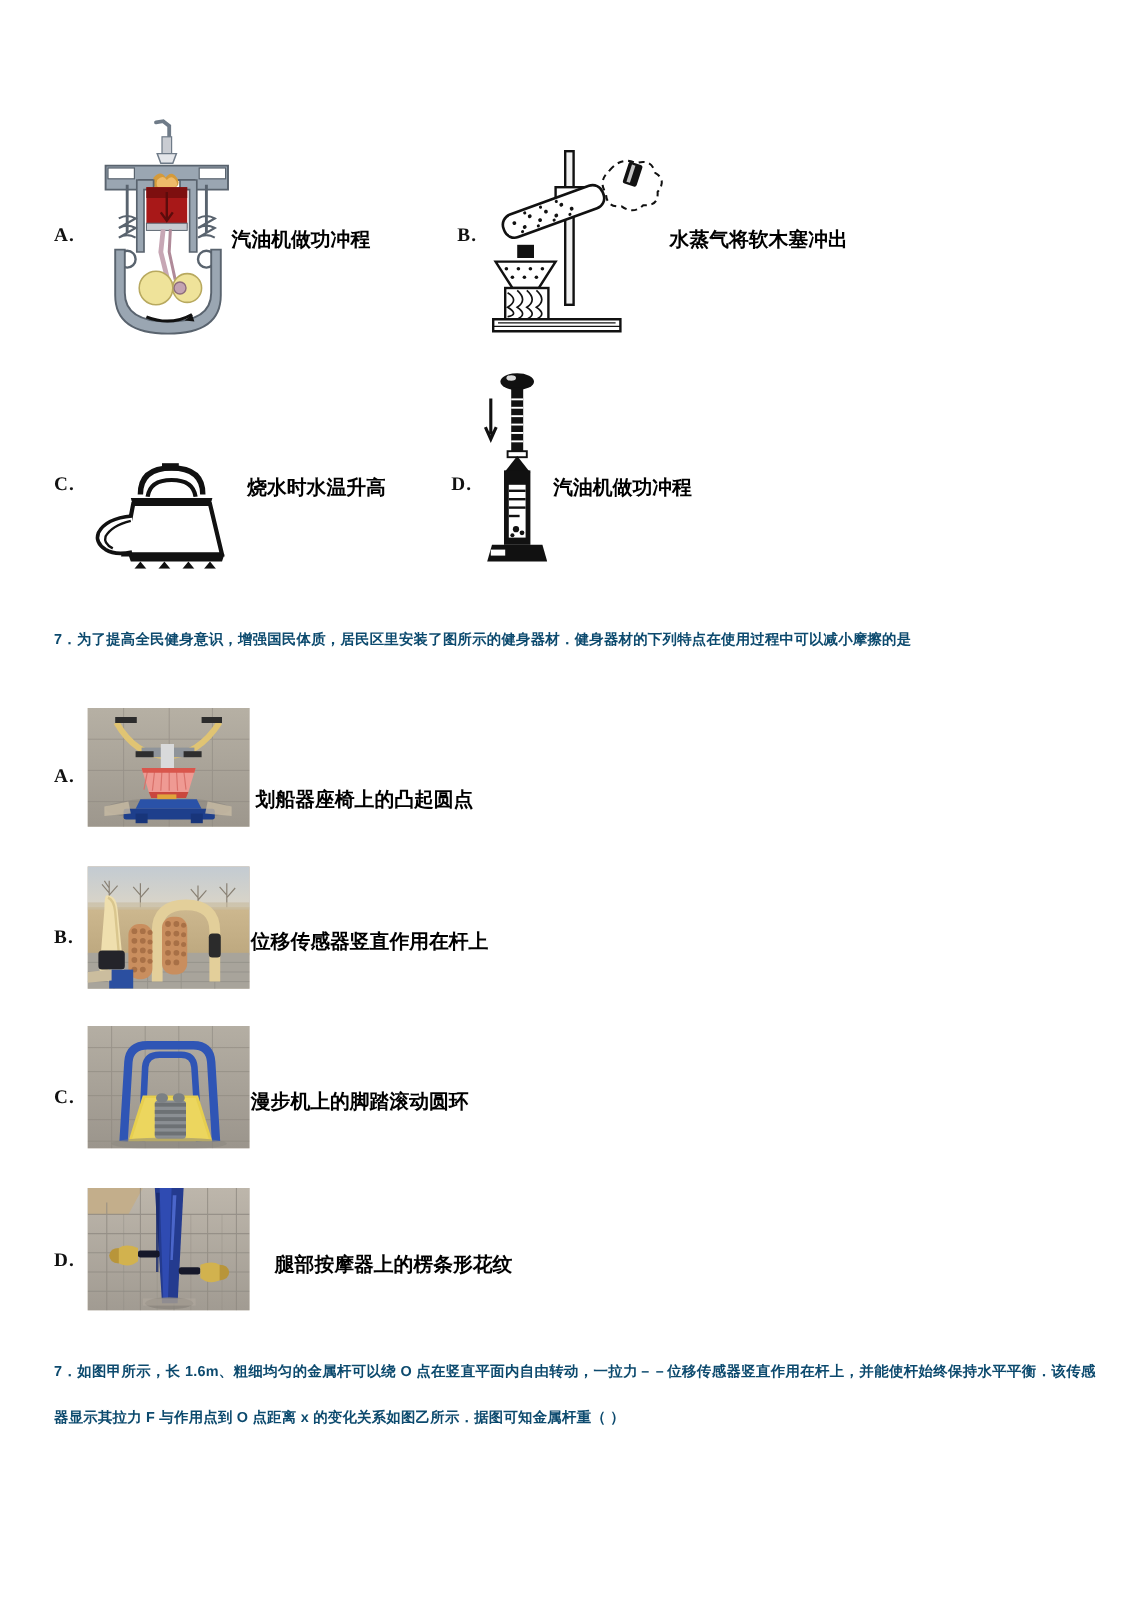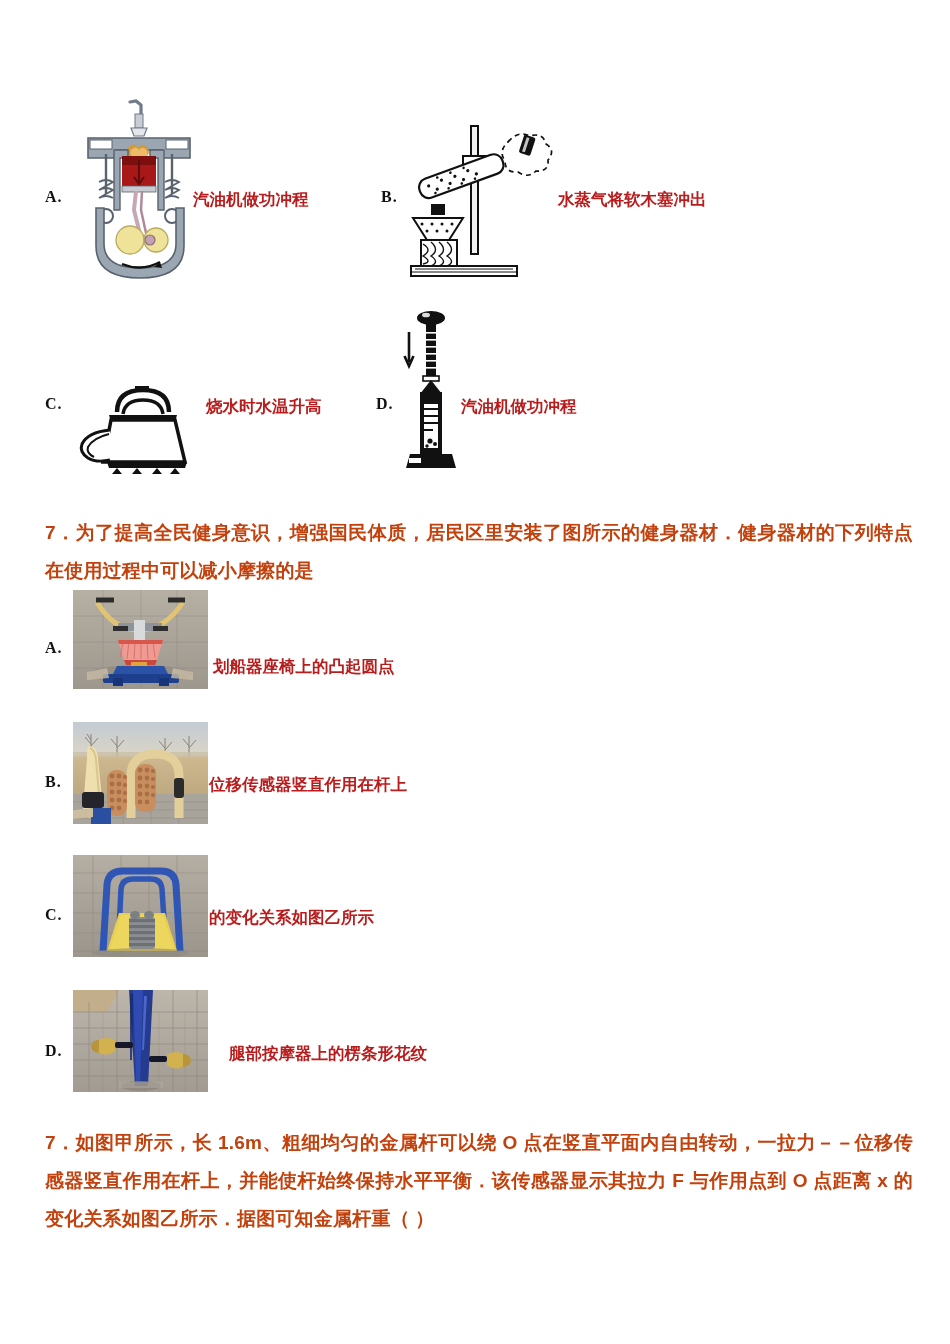--- a/index.html
+++ b/index.html
@@ -20,41 +20,41 @@
     left: 0; top: 0;
     width: 950px; height: 1344px;
   }
 
   
   .qtext {
     position: absolute;
     left: 45px;
     width: 868px;
     font-family: "Liberation Sans", "DejaVu Sans", sans-serif;
-    font-size: 19px;
+    font-size: 12px;
     font-weight: 700;
     line-height: 38px;
     letter-spacing: 0.2px;
-    color: #c2410c;
+    color: #0c4a6e;
     text-align: justify;
   }
   .opt-letter {
     position: absolute;
     font-family: "Liberation Serif", "DejaVu Serif", serif;
     font-weight: 700;
     font-size: 16px;
     color: #111;
     letter-spacing: 1px;
   }
   .opt-label {
     position: absolute;
     font-family: "Liberation Sans", "DejaVu Sans", sans-serif;
     font-weight: 700;
     font-size: 16.5px;
-    color: #b91c1c;
+    color: #000000;
     white-space: nowrap;
   }
   .figbox { position: absolute; }
 
   
   .photo {
     position: absolute;
     overflow: hidden;
     background: #b9b2a6;
   }
@@ -417,21 +417,21 @@
         <rect x="56" y="88" width="26" height="3.2"></rect>
       </g>
 
       <ellipse cx="62" cy="60" rx="5" ry="4" fill="#7b8084"></ellipse>
       <ellipse cx="76" cy="60" rx="5" ry="4" fill="#7b8084"></ellipse>
 
       <ellipse cx="68" cy="98" rx="48" ry="5" fill="#8a857d" opacity=".5"></ellipse>
     </svg>
   </div>
 
-  <div class="opt-label" style="left:209px; top:907px;">的变化关系如图乙所示</div>
+  <div class="opt-label" style="left:209px; top:907px;">漫步机上的脚踏滚动圆环</div>
 
   <div class="opt-letter" style="left:45px; top:1042px;">D.</div>
 
   <div class="photo" style="left:73px; top:990px; width:135px; height:102px;">
     <svg class="gr" viewBox="0 0 135 102" preserveAspectRatio="none">
       <defs>
         <linearGradient id="pvD" x1="0" y1="0" x2="0" y2="1">
           <stop offset="0" stop-color="#bdb6ab"></stop>
             <stop offset="1" stop-color="#a19b92"></stop>
         </linearGradient>

